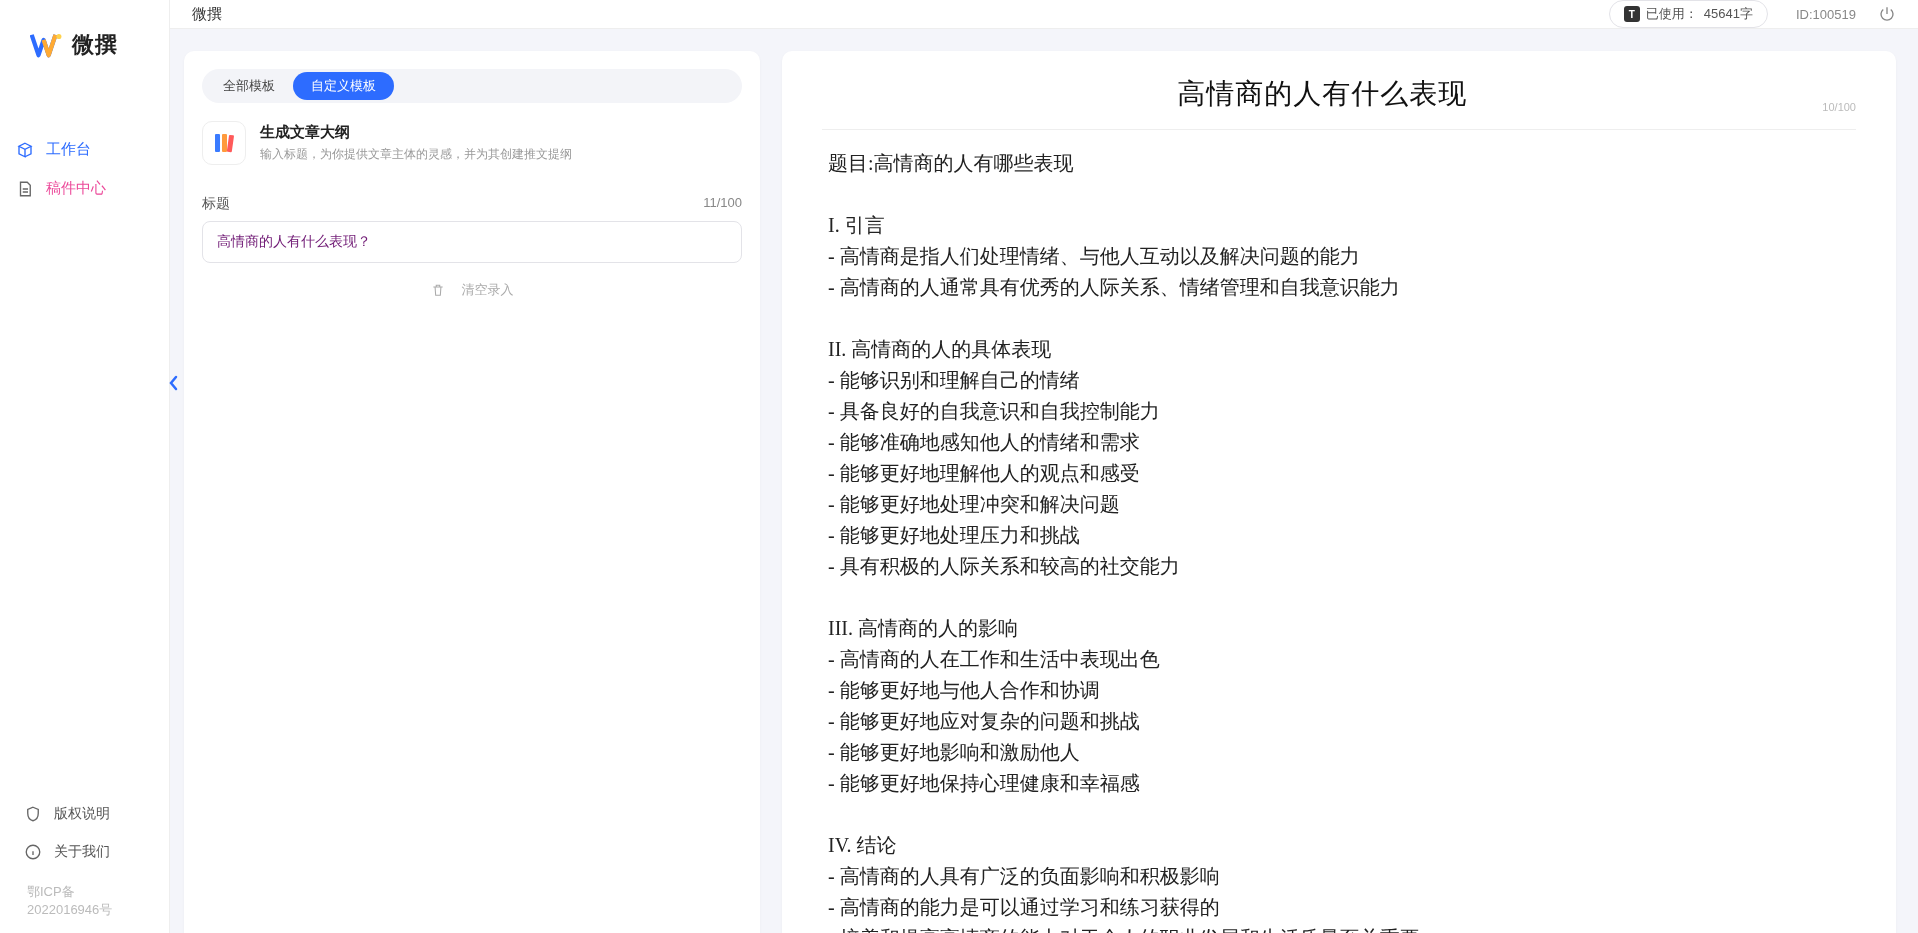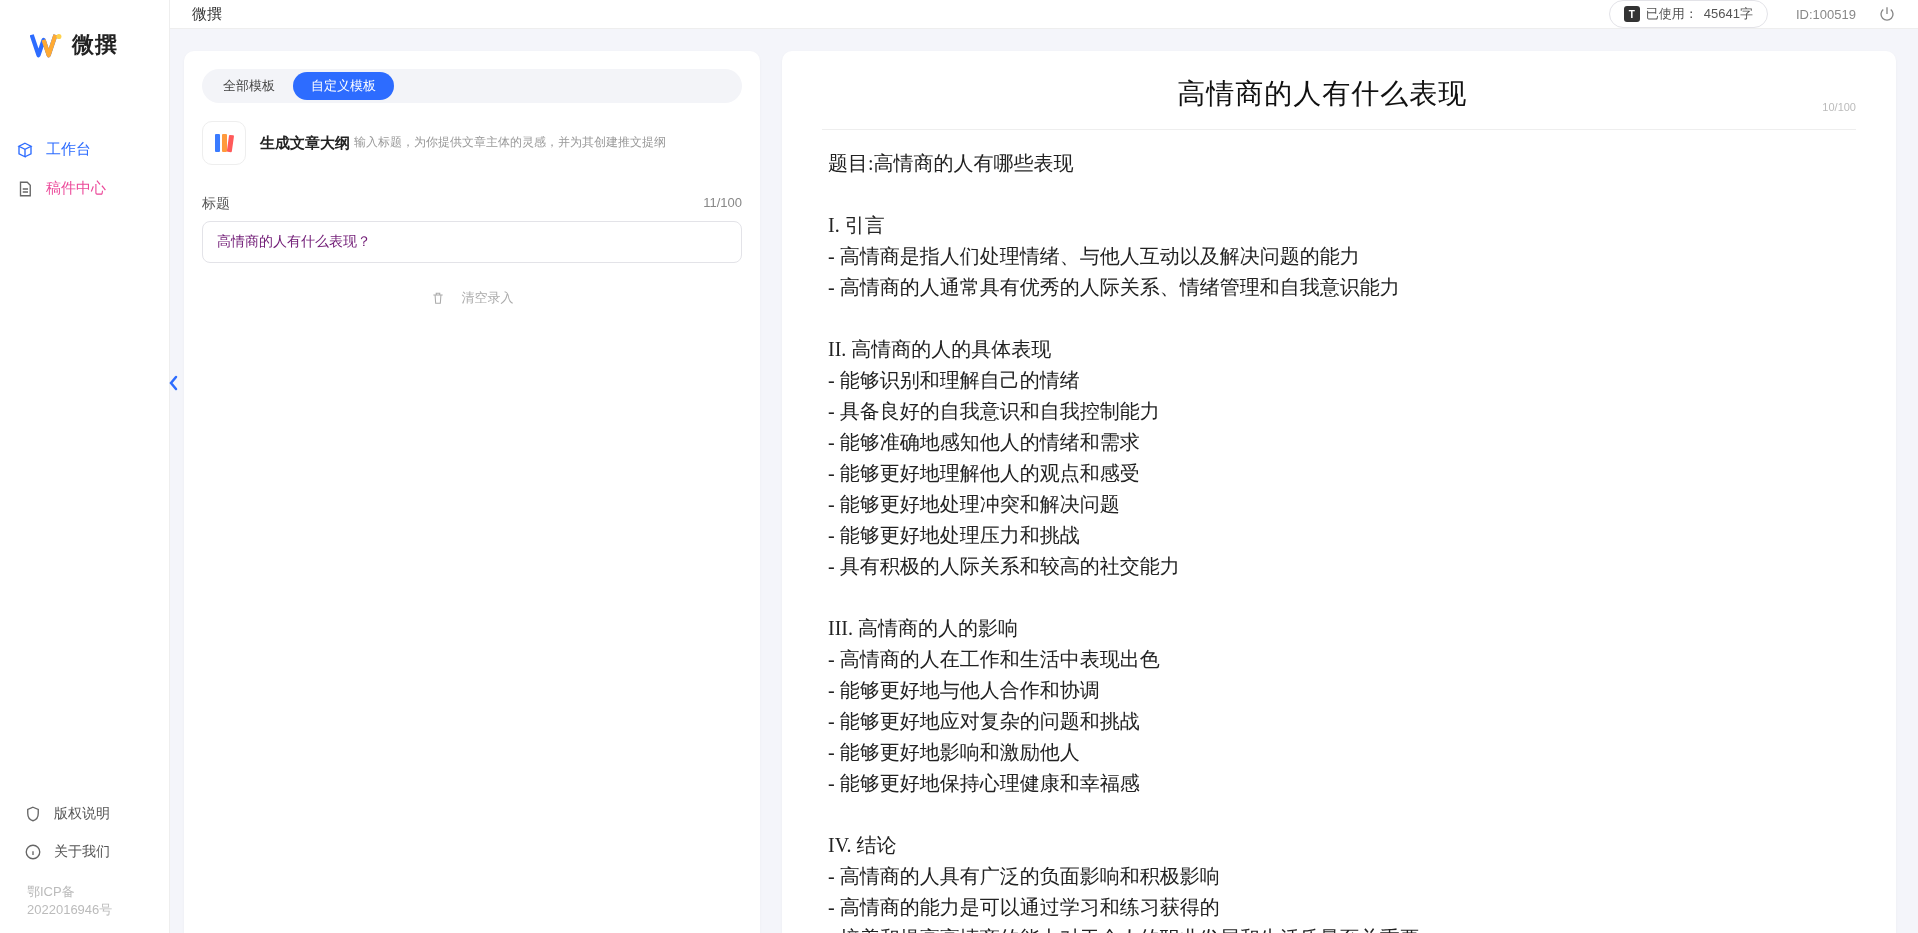--- a/index.html
+++ b/index.html
@@ -84,33 +84,33 @@
   cursor: pointer;
 }
 .seg-item.active { background: #2d6cff; color: #fff; }
 .template-row {
   display: flex; align-items: center; gap: 14px; padding: 18px 18px 6px 18px;
 }
 .tpl-icon {
   width: 44px; height: 44px; border-radius: 10px; border: 1px solid #eee;
   display: flex; align-items: center; justify-content: center; background: #fff;
 }
-.tpl-texts { display: flex; gap: 4px; justify-content: flex-end; }
+.tpl-texts { display: flex; flex-direction: column; gap: 4px; justify-content: flex-end; }
 .tpl-title { font-size: 15px; font-weight: 600; color: #222; }
 .tpl-desc { font-size: 12px; color: #999; }
 .form-block { padding: 18px; }
 .label-row { display: flex; justify-content: space-between; font-size: 13px; color: #888; margin-top: 6px; margin-bottom: 8px; }
 .label-row .lab { color: #555; font-size: 14px; }
 .input-box {
   width: 100%; border: 1px solid #e3e3e8; border-radius: 8px; padding: 12px 14px;
   font-size: 14px; color: #701a75; outline: none;
 }
 .clear-row {
   display: flex; justify-content: center; align-items: center; gap: 17px;
-  margin-top: 26px; color: #aaa; font-size: 13px; cursor: pointer;
+  margin-top: 18px; color: #aaa; font-size: 13px; cursor: pointer;
 }
 .generate-row { padding: 22px 60px 28px; }
 .btn-generate {
   width: 100%; padding: 12px 0; text-align: center; font-size: 15px;
   background: #2d6cff; color: #fff; border: none; border-radius: 8px;
   cursor: pointer; letter-spacing: 2px;
 }
 .panel-left .spacer { flex: 1; }
 .output-head {
   padding: 24px 40px 10px; display: flex; align-items: flex-end;

